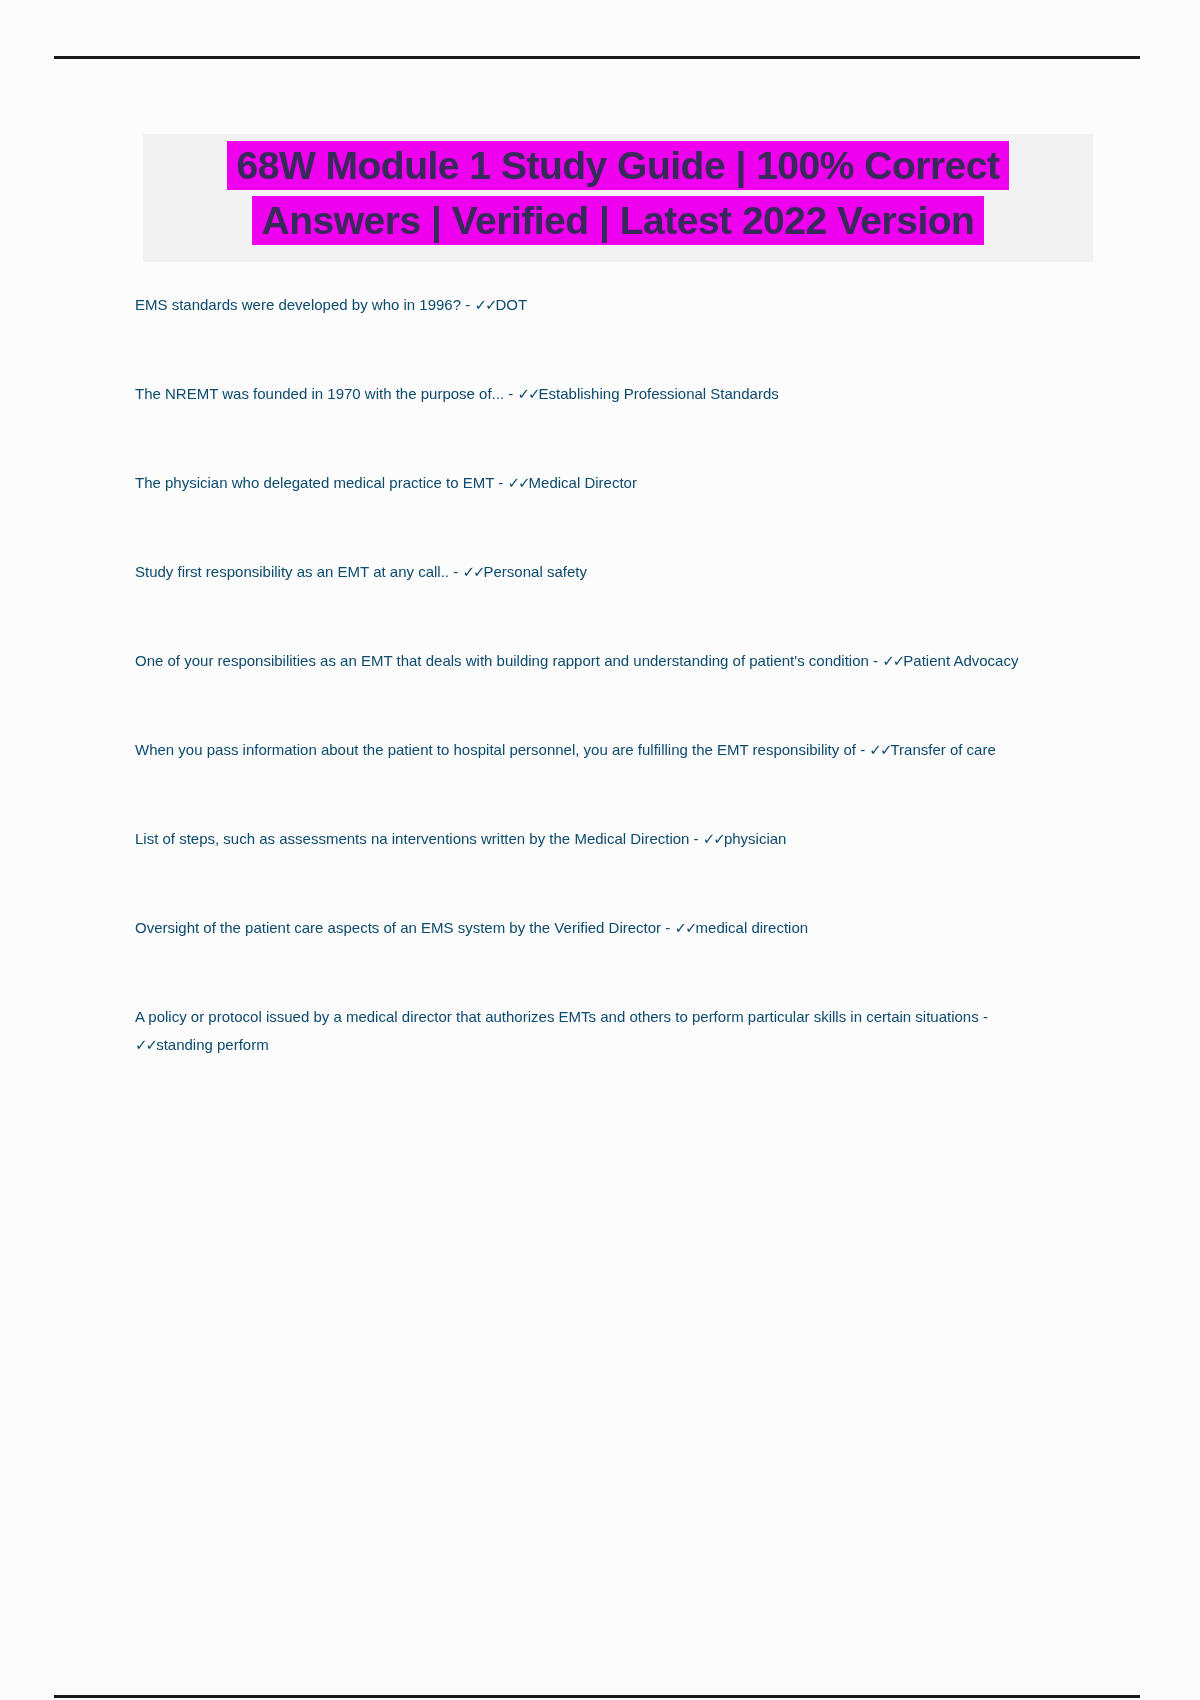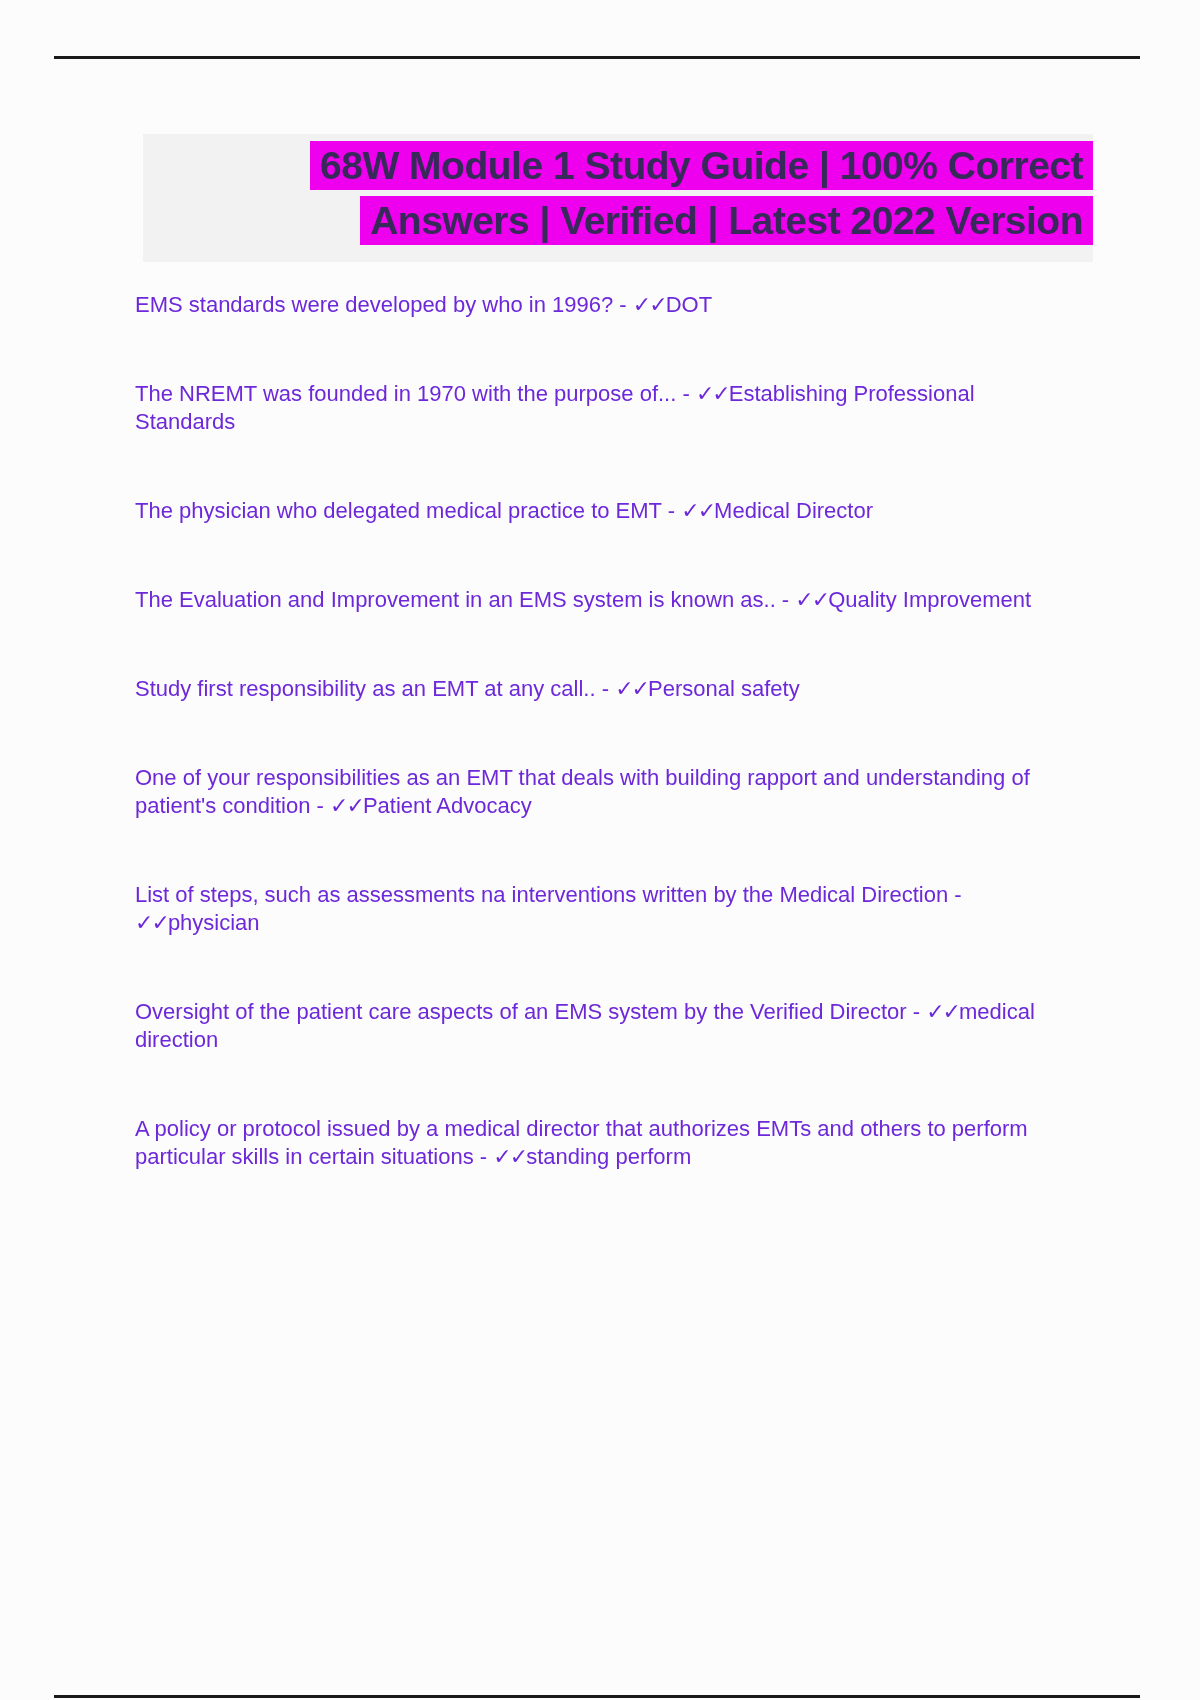--- a/index.html
+++ b/index.html
@@ -19,44 +19,44 @@
     background: #1A1A1A;
   }
   .rule-top { top: 56px; }
   .rule-bottom { top: 1695px; }
   .title-block {
     position: absolute;
     left: 143px;
     top: 134px;
     width: 950px;
     background: #F3F2F3;
-    text-align: right;
+    text-align: center;
     padding: 8px 0 10px 0;
     line-height: 47px;
   }
   .hl {
     background: #EE00EE;
     color: #37295A;
     font-size: 39px;
     font-weight: bold;
     letter-spacing: -0.5px;
     padding: 3px 10px;
     white-space: nowrap;
   }
   .content {
     position: absolute;
     left: 135px;
     top: 291px;
     width: 905px;
   }
   .qa {
     margin: 0 0 61px 0;
-    font-size: 22px;
+    font-size: 15px;
     line-height: 28px;
-    color: #6d28d9;
+    color: #0c4a6e;
   }
   .marks {
     font-weight: bold;
     letter-spacing: -2px;
     font-family: "Liberation Sans", "DejaVu Sans", sans-serif;
   }
 </style>
 </head>
 <body>
 
@@ -64,21 +64,21 @@
 
 <div class="title-block">
   <span class="hl">68W Module 1 Study Guide | 100% Correct</span><br>
   <span class="hl">Answers | Verified | Latest 2022 Version</span>
 </div>
 
 <div class="content">
   <p class="qa"><span>EMS standards were developed by who in 1996?</span><span> - </span><span class="marks">✓✓</span><span>DOT</span></p>
   <p class="qa"><span>The NREMT was founded in 1970 with the purpose of...</span><span> - </span><span class="marks">✓✓</span><span>Establishing Professional Standards</span></p>
   <p class="qa"><span>The physician who delegated medical practice to EMT</span><span> - </span><span class="marks">✓✓</span><span>Medical Director</span></p>
-  <p class="qa"><span>The Evaluation and Improvement in an EMS system is known as..</span><span> - </span><span class="marks">✓✓</span><span>Quality Improvement</span></p>
   <p class="qa"><span>Study first responsibility as an EMT at any call..</span><span> - </span><span class="marks">✓✓</span><span>Personal safety</span></p>
   <p class="qa"><span>One of your responsibilities as an EMT that deals with building rapport and understanding of patient's condition</span><span> - </span><span class="marks">✓✓</span><span>Patient Advocacy</span></p>
+  <p class="qa"><span>When you pass information about the patient to hospital personnel, you are fulfilling the EMT responsibility of</span><span> - </span><span class="marks">✓✓</span><span>Transfer of care</span></p>
   <p class="qa"><span>List of steps, such as assessments na interventions written by the Medical Direction</span><span> - </span><span class="marks">✓✓</span><span>physician</span></p>
   <p class="qa"><span>Oversight of the patient care aspects of an EMS system by the Verified Director</span><span> - </span><span class="marks">✓✓</span><span>medical direction</span></p>
   <p class="qa"><span>A policy or protocol issued by a medical director that authorizes EMTs and others to perform particular skills in certain situations</span><span> - </span><span class="marks">✓✓</span><span>standing perform</span></p>
 </div>
 
 <div class="rule rule-bottom"></div>
 
 </body></html>

